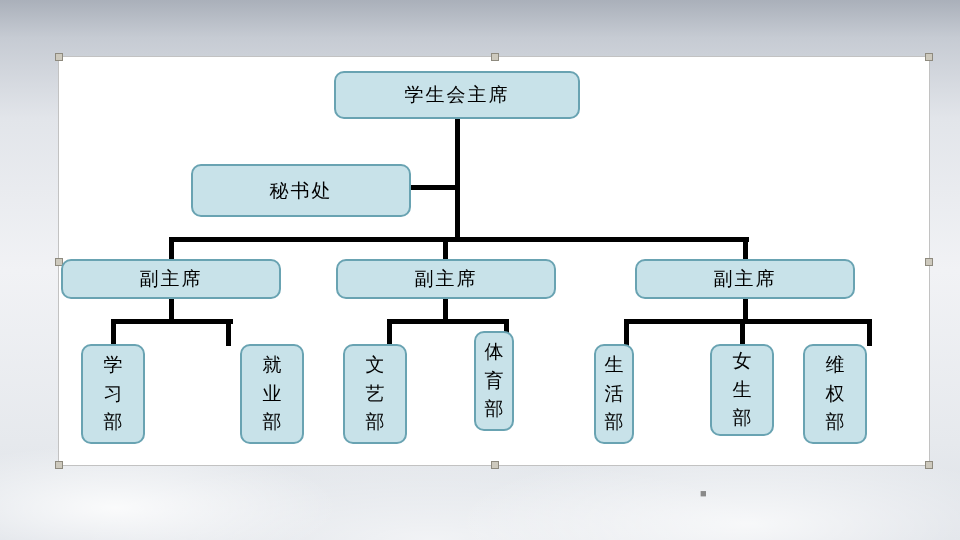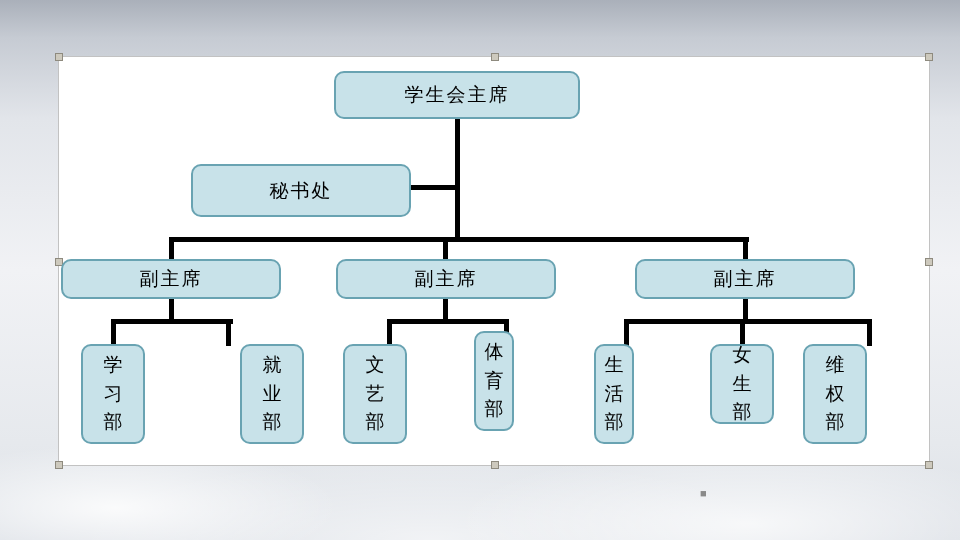--- a/index.html
+++ b/index.html
@@ -133,21 +133,21 @@
     </div>
     <div class="node vnode" style="left:284px; top:287px; width:64px; height:100px;">
       <span class="vlabel">文艺部</span>
     </div>
     <div class="node vnode" style="left:415px; top:274px; width:40px; height:100px;">
       <span class="vlabel">体育部</span>
     </div>
     <div class="node vnode" style="left:535px; top:287px; width:40px; height:100px;">
       <span class="vlabel">生活部</span>
     </div>
-    <div class="node vnode" style="left:651px; top:287px; width:64px; height:80px;">
+    <div class="node vnode" style="left:651px; top:287px; width:64px; height:92px;">
       <span class="vlabel">女生部</span>
     </div>
     <div class="node vnode" style="left:744px; top:287px; width:64px; height:100px;">
       <span class="vlabel">维权部</span>
     </div>
 
   </div>
 
   <div class="caption">
     <span class="bullet">■</span>

